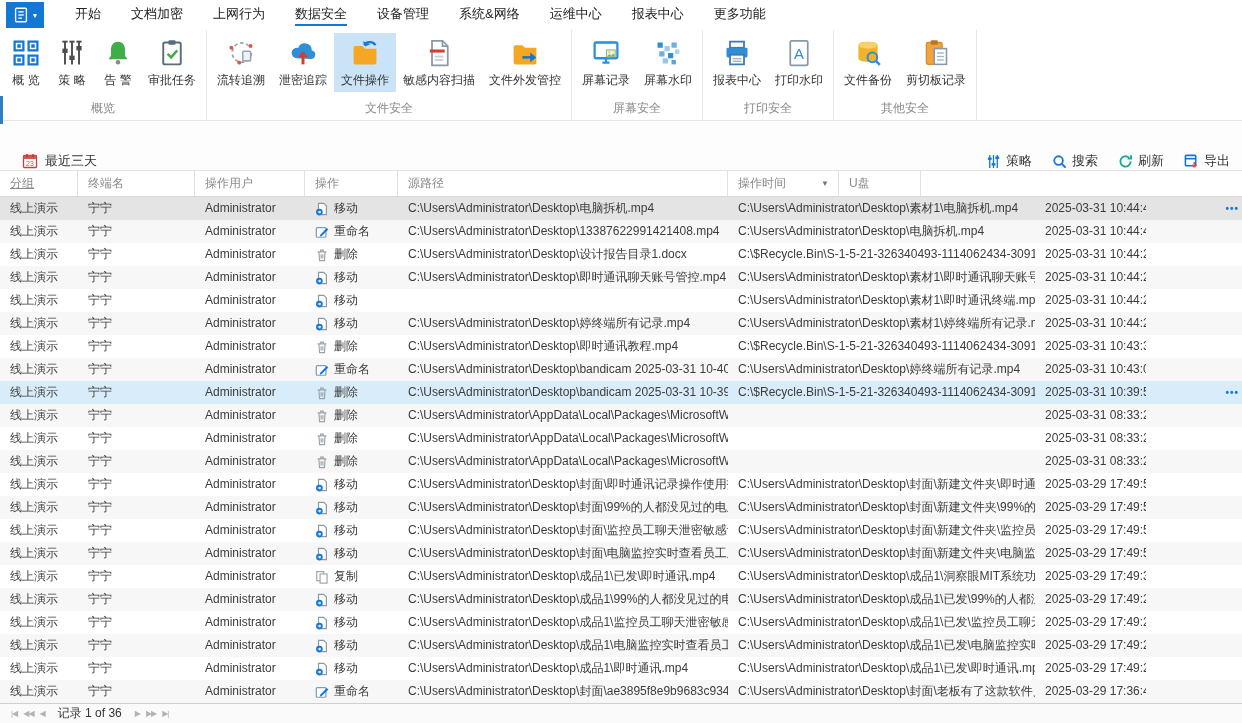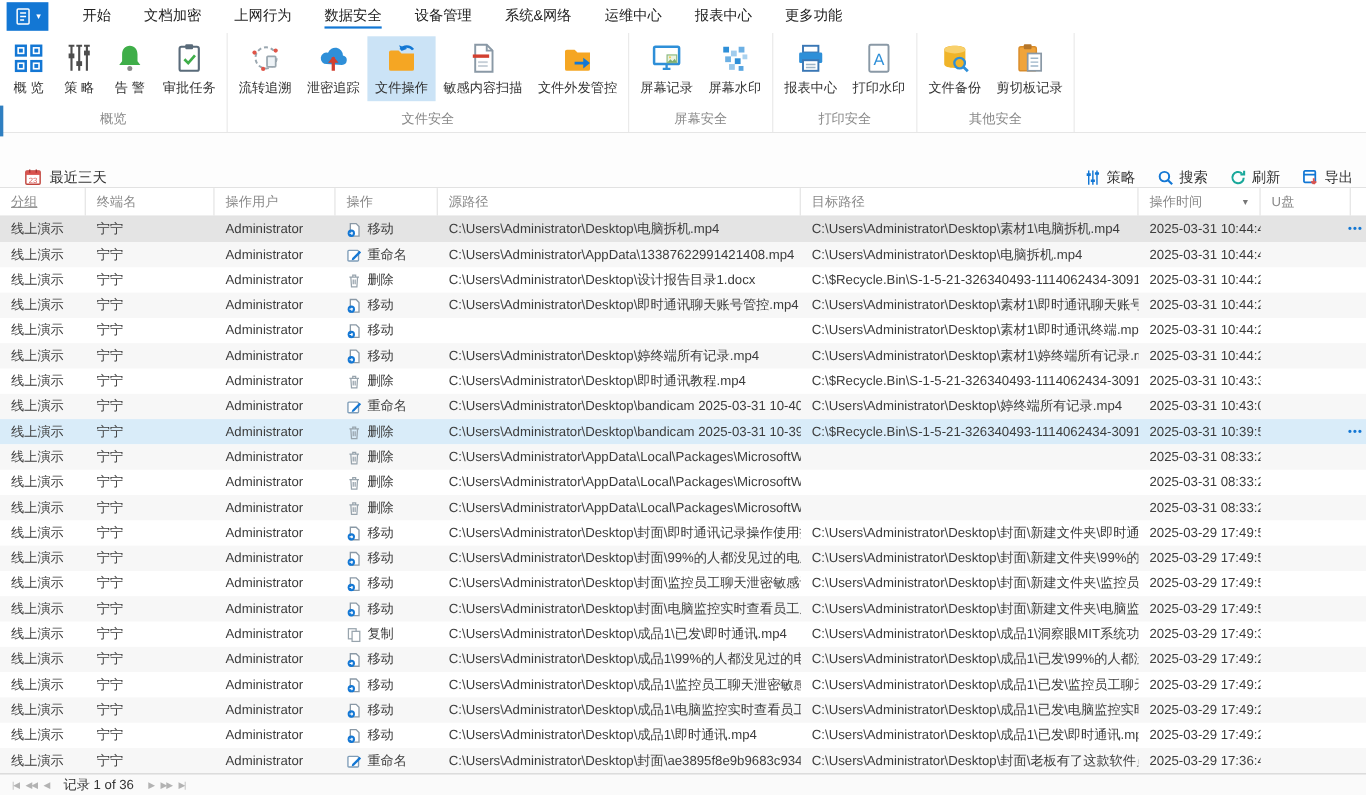--- a/index.html
+++ b/index.html
@@ -349,21 +349,20 @@
     </div>
 </div>
 
 <div class="grid">
   <div class="grid-header">
       <div class="hcell" style="width: 78px; text-decoration: underline;">分组</div>
       <div class="hcell" style="width: 117px;">终端名</div>
       <div class="hcell" style="width: 110px;">操作用户</div>
       <div class="hcell" style="width: 93px;">操作</div>
       <div class="hcell" style="width: 330px;">源路径</div>
-      <div class="hcell" style="width: 307px;">目标路径</div>
       <div class="hcell" style="width: 111px;">操作时间<span class="sort">▼</span></div>
       <div class="hcell" style="width: 82px;">U盘</div>
       <div class="hcell spacer" style="width: 14px;"></div>
     </div>
   <div class="grid-body">
       <div class="row selected">
         <div class="cell" style="width: 78px;">线上演示</div>
         <div class="cell" style="width: 117px;">宁宁</div>
         <div class="cell" style="width: 110px;">Administrator</div>
         <div class="cell op" style="width: 93px;">
@@ -388,21 +387,21 @@
         <div class="cell" style="width: 110px;">Administrator</div>
         <div class="cell op" style="width: 93px;">
           <span class="iconbox">
             <svg width="14" height="14" viewBox="0 0 16 16">
               <rect x="1.5" y="3" width="11" height="11" rx="1" fill="#fff" stroke="#7f9db8" stroke-width="1.4"></rect>
               <path d="M6 11l7.5-7.5 1.7 1.7L7.7 12.7 5.4 13.3z" fill="#1377d4"></path>
             </svg>
           </span>
           <span>重命名</span>
         </div>
-        <div class="cell" style="width: 330px;">C:\Users\Administrator\AppData\13387622991421408.mp4</div>
+        <div class="cell" style="width: 330px;">C:\Users\Administrator\Desktop\13387622991421408.mp4</div>
         <div class="cell" style="width: 307px;">C:\Users\Administrator\Desktop\电脑拆机.mp4</div>
         <div class="cell" style="width: 111px;">2025-03-31 10:44:43</div>
         <div class="cell" style="width: 82px;"></div>
       </div>
       <div class="row">
         <div class="cell" style="width: 78px;">线上演示</div>
         <div class="cell" style="width: 117px;">宁宁</div>
         <div class="cell" style="width: 110px;">Administrator</div>
         <div class="cell op" style="width: 93px;">
           <span class="iconbox">

